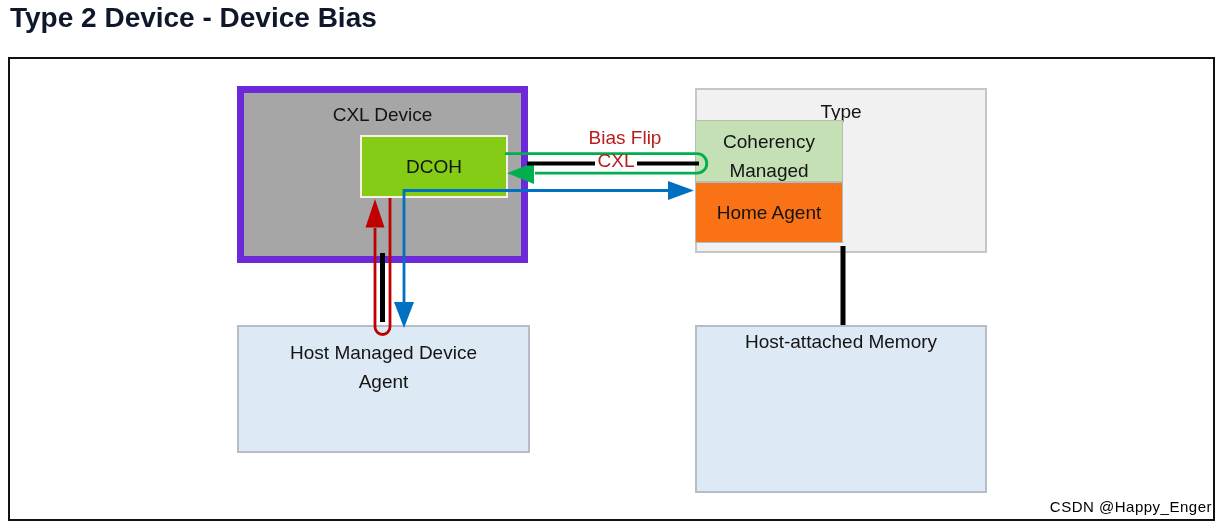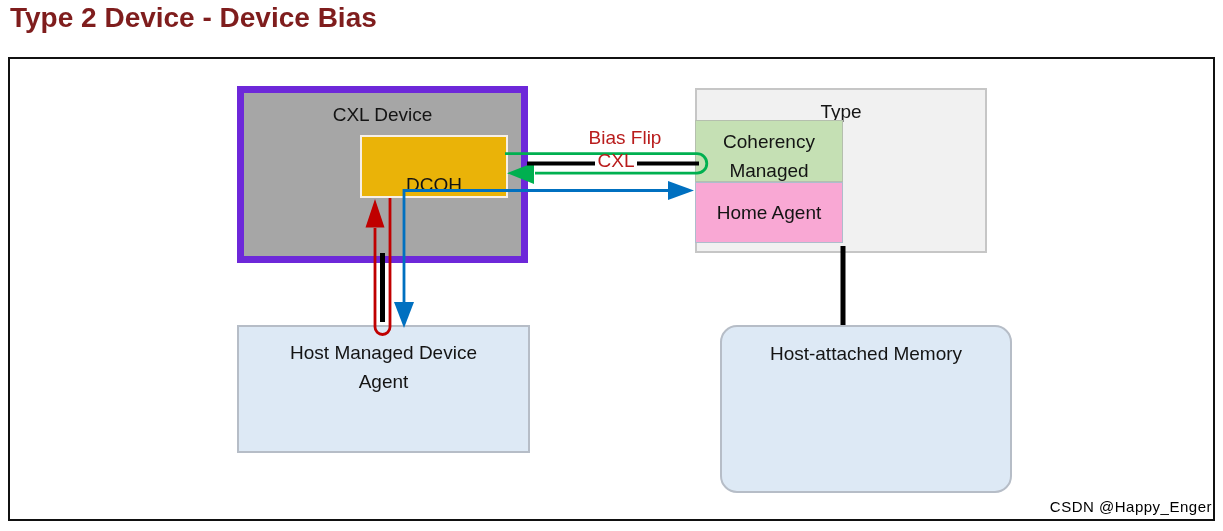--- a/index.html
+++ b/index.html
@@ -2,73 +2,73 @@
 <html><head>
 <meta charset="utf-8">
 <style>
   html,body{margin:0;padding:0;background:#ffffff;}
   .page{
     position:relative;width:1223px;height:531px;background:#ffffff;
     font-family:"Liberation Sans",sans-serif;overflow:hidden;
   }
   .abs{position:absolute;}
   .page-title{
-    left:10px;top:2px;margin:0;font-size:28px;font-weight:700;color:#7f1d1d;
+    left:10px;top:2px;margin:0;font-size:28px;font-weight:700;color:#0f172a;
     letter-spacing:0px;
   }
   .frame{
     left:8px;top:57px;width:1203px;height:460px;border:2px solid #111111;background:#ffffff;
   }
   .box{box-sizing:border-box;z-index:1;color:#141414;}
   .cxl-device{left:237px;top:86px;width:291px;height:177px;background:#a6a6a6;border:7px solid #6d28d9;text-align:center;}
   .cxl-device .box-title{padding-top:11px;font-size:19px;}
   .dcoh{left:360px;top:135px;width:148px;height:63px;background:#fbe5d6;border:2px solid #f6efe7;
         display:flex;align-items:center;justify-content:center;font-size:19px;}
   .host{left:695px;top:88px;width:292px;height:165px;background:#f1f1f1;border:2px solid #c6c6c6;text-align:center;}
   .host .box-title{padding-top:11px;font-size:19px;}
   .coherency-bridge{left:695px;top:120px;width:148px;height:62px;background:#c5e0b4;border:1px solid #b5bfae;
         text-align:center;font-size:19px;line-height:29px;padding-top:6px;}
   .home-agent{left:695px;top:182px;width:148px;height:61px;background:#9dc3e6;border:1px solid #aebdcc;
         display:flex;align-items:center;justify-content:center;font-size:19px;}
   .memory{background:#dde9f5;border:2px solid #b6bdc7;text-align:center;font-size:19px;line-height:29px;}
   .mem-left{left:237px;top:325px;width:293px;height:128px;padding-top:11px;box-sizing:border-box;}
-  .mem-right{left:720px;top:325px;width:292px;height:168px;padding-top:12px;box-sizing:border-box;border-radius:17px;}
+  .mem-right{left:695px;top:325px;width:292px;height:168px;box-sizing:border-box;}
   .float-label{z-index:6;color:#b91c1c;font-size:19px;text-align:center;}
   .bias-flip{left:560px;top:127px;width:130px;}
   .cxl-label{left:580px;top:150px;width:72px;}
   .overlay{left:0;top:0;width:1223px;height:531px;z-index:5;pointer-events:none;}
   .watermark{right:11px;top:498px;font-size:15px;color:#000000;z-index:7;letter-spacing:0.5px;}
 </style>
 </head>
 <body>
 
 <div class="page">
 
   <h1 class="abs page-title">Type 2 Device - Device Bias</h1>
 
   <div class="abs frame"></div>
 
   <div class="abs box cxl-device" style="background-color: rgb(166, 166, 166);">
     <div class="box-title">CXL Device</div>
   </div>
 
-  <div class="abs box dcoh" style="background-color: #eab308; align-items: flex-end;">
+  <div class="abs box dcoh" style="background-color: #84cc16;">
     <span>DCOH</span>
   </div>
 
   <div class="abs box host" style="background-color: rgb(241, 241, 241);">
     <div class="box-title">Type</div>
   </div>
 
   <div class="abs box coherency-bridge" style="background-color: rgb(197, 224, 180);">
     <div>Coherency</div>
     <div>Managed</div>
   </div>
 
-  <div class="abs box home-agent" style="background-color: #f9a8d4; text-align: right;">
+  <div class="abs box home-agent" style="background-color: #f97316; text-align: right;">
     <span>Home Agent</span>
   </div>
 
   <div class="abs box memory mem-left" style="background-color: rgb(221, 233, 245);">
     <div>Host Managed Device</div>
     <div>Agent</div>
   </div>
 
   <div class="abs box memory mem-right" style="background-color: rgb(221, 233, 245);">
     <div>Host-attached Memory</div>

